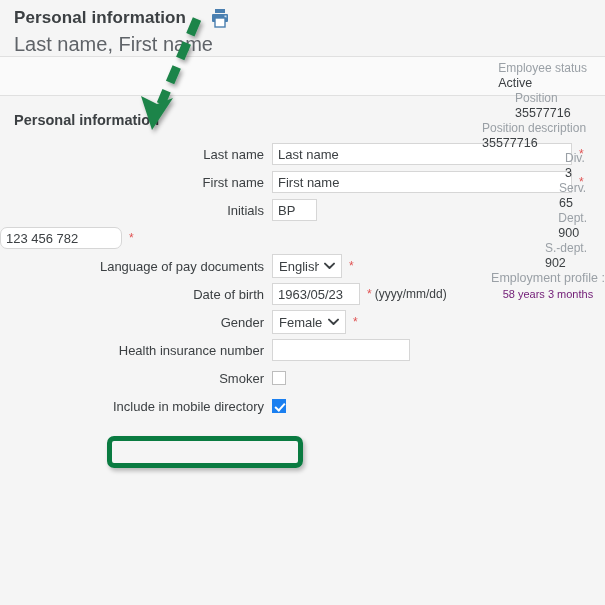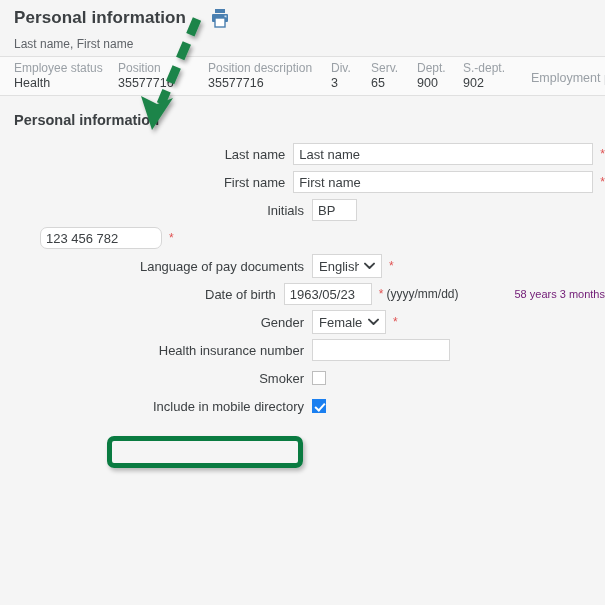--- a/index.html
+++ b/index.html
@@ -35,37 +35,38 @@
   .print-icon-btn {
     display: inline-block;
     vertical-align: middle;
     margin-left: 18px;
     width: 24px;
     height: 24px;
     line-height: 0;
     cursor: pointer;
   }
   .page-subtitle {
-    font-size: 12px;
+    font-size: 20px;
     color: #5f6368;
     margin-top: 5px;
     line-height: 18px;
   }
 
   
   .status-strip {
     position: relative;
     border-top: 1px solid #e0e0e0;
     border-bottom: 1px solid #e0e0e0;
     background: #fafafa;
     height: 40px;
     box-sizing: border-box;
     padding: 4px 0 0 14px;
     display: flex;
-    align-items: flex-start;
+    align-items: flex-end;
+    flex-direction: column;
   }
   .status-cell {
     margin-right: 18px;
     line-height: 15px;
     white-space: nowrap;
   }
   .status-cell .sc-label {
     display: block;
     font-size: 12px;
     color: #9aa0a6;
@@ -104,21 +105,20 @@
   .section-title {
     font-size: 14.5px;
     font-weight: bold;
     color: #3c4043;
     padding: 16px 0 8px 14px;
   }
 
   
   .form {
     padding-top: 4px;
-    padding-left: 40px;
   }
   .form-row {
     display: flex;
     align-items: center;
     height: 28px;
     margin-bottom: 0;
   }
   .form-label {
     width: 272px;
     text-align: right;
@@ -261,21 +261,21 @@
     </svg>
   </span>
 
   <div class="page-subtitle">Last name, First name</div>
 </div>
 
 <div class="status-strip">
 
   <div class="status-cell sc-w-status">
     <span class="sc-label">Employee status</span>
-    <span class="sc-value">Health</span>
+    <span class="sc-value">Active</span>
   </div>
 
   <div class="status-cell sc-w-position">
     <span class="sc-label">Position</span>
     <span class="sc-value">35577716</span>
   </div>
 
   <div class="status-cell sc-w-posdesc">
     <span class="sc-label">Position description</span>
     <span class="sc-value">35577716</span>

